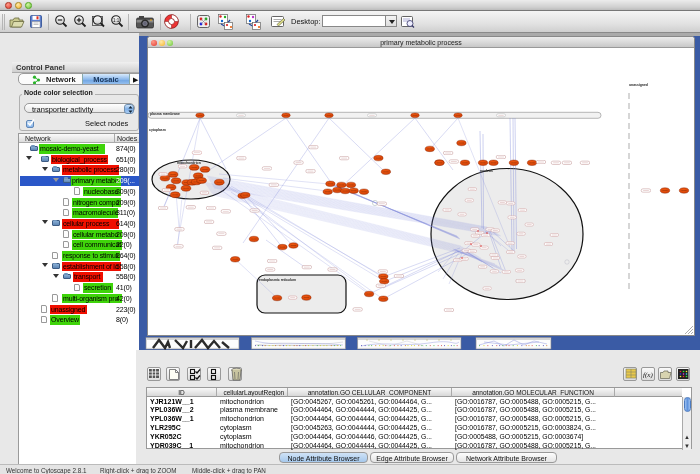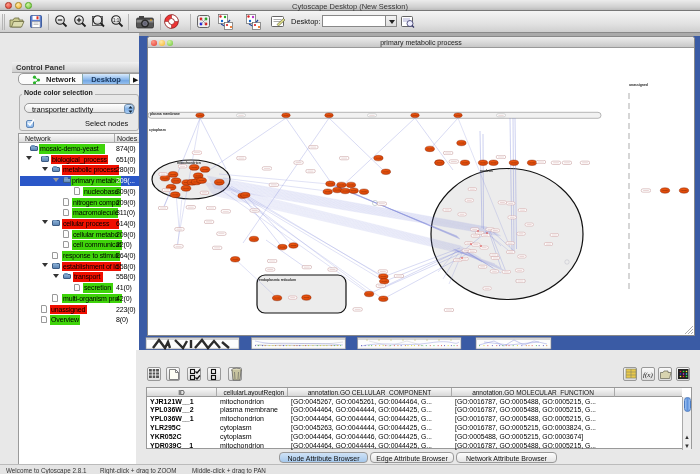--- a/index.html
+++ b/index.html
@@ -95,21 +95,20 @@
 #statusbar { left:0; top:464px; width:700px; height:10px; background:#e4e4e4;
   border-top:1px solid #bbb; font-size:6.3px; color:#333; }
 </style>
 </head>
 <body>
 
 <div class="abs" id="titlebar">
   <div class="tl" style="left:5px;  background:radial-gradient(circle at 35% 30%,#ff9a8a,#e33e32);border:0.5px solid #a32;"></div>
   <div class="tl" style="left:15px; background:radial-gradient(circle at 35% 30%,#ffe9a8,#f5b52e);border:0.5px solid #a82;"></div>
   <div class="tl" style="left:25px; background:radial-gradient(circle at 35% 30%,#d2f5a2,#6fc53e);border:0.5px solid #5a2;"></div>
-  <div id="title-text">Cytoscape Desktop (New Session)</div>
 </div>
 
 <div class="abs" id="toolbar">
   <div class="tsep" style="left:2px"></div>
     <div class="tsep" style="left:4px"></div>
   <div class="tsep" style="left:48px"></div>
   <div class="tsep" style="left:128px"></div>
   <div class="tsep" style="left:160px"></div>
   <div class="tsep" style="left:190px"></div>
   <div id="tb-icons">
@@ -225,21 +224,21 @@
   <div style="position:absolute;left:291px;top:6px;font-size:7.5px;color:#111;">Desktop:</div>
   <div style="position:absolute;left:322px;top:4px;width:75px;height:12px;background:#fff;border:1px solid #888;"></div>
   <div style="position:absolute;left:385px;top:4px;width:12px;height:12px;background:linear-gradient(#f4f4f4,#ddd);border:1px solid #888;">
      <div style="position:absolute;left:3px;top:4px;width:0;height:0;border-left:3px solid transparent;border-right:3px solid transparent;border-top:4px solid #222;"></div>
   </div>
 </div>
 
 <div class="abs" id="cpanel">
   <div id="cpanel-title">Control Panel<span style="position:absolute;right:4px;top:1px;width:7px;height:7px;border:1px solid #888;background:#ddd;"></span></div>
   <div id="tabctl">
-    <div id="tab-mosaic">Desktop</div>
+    <div id="tab-mosaic">Mosaic</div>
     <div id="tab-network-label">Network</div>
     <svg width="9" height="10" style="position:absolute;left:13px;top:1px;">
         <circle cx="2.5" cy="2.2" r="1.6" fill="#2ab32a"></circle>
         <circle cx="6.5" cy="5" r="1.6" fill="#2ab32a"></circle>
         <circle cx="2.5" cy="7.8" r="1.6" fill="#2ab32a"></circle>
         <path d="M2.5 2.2 L6.5 5 L2.5 7.8" stroke="#2ab32a" fill="none" stroke-width="0.9"></path>
       </svg>
     <div id="tab-arrow">▶</div>
   </div>
   <div id="groupbox"></div>

